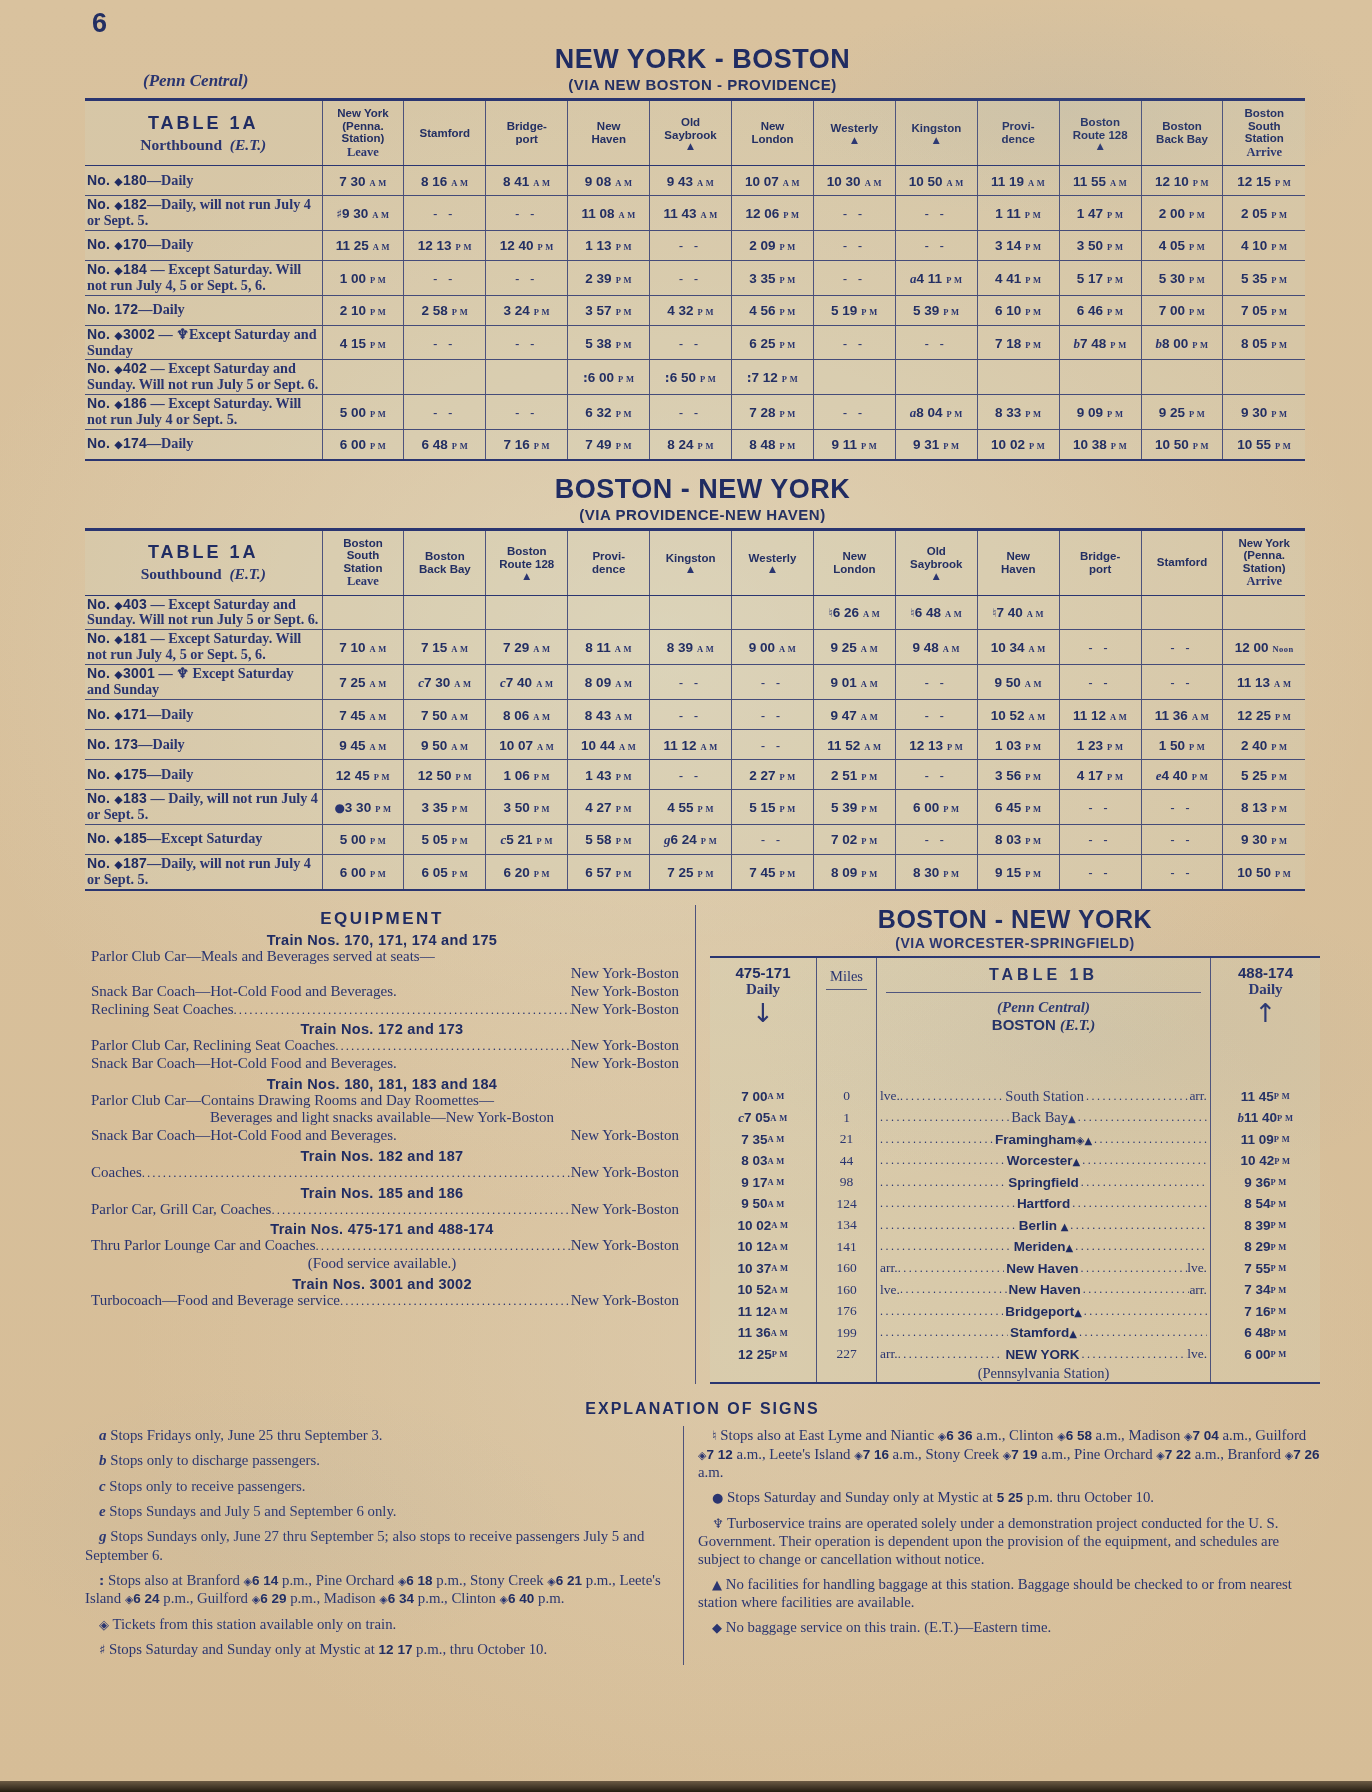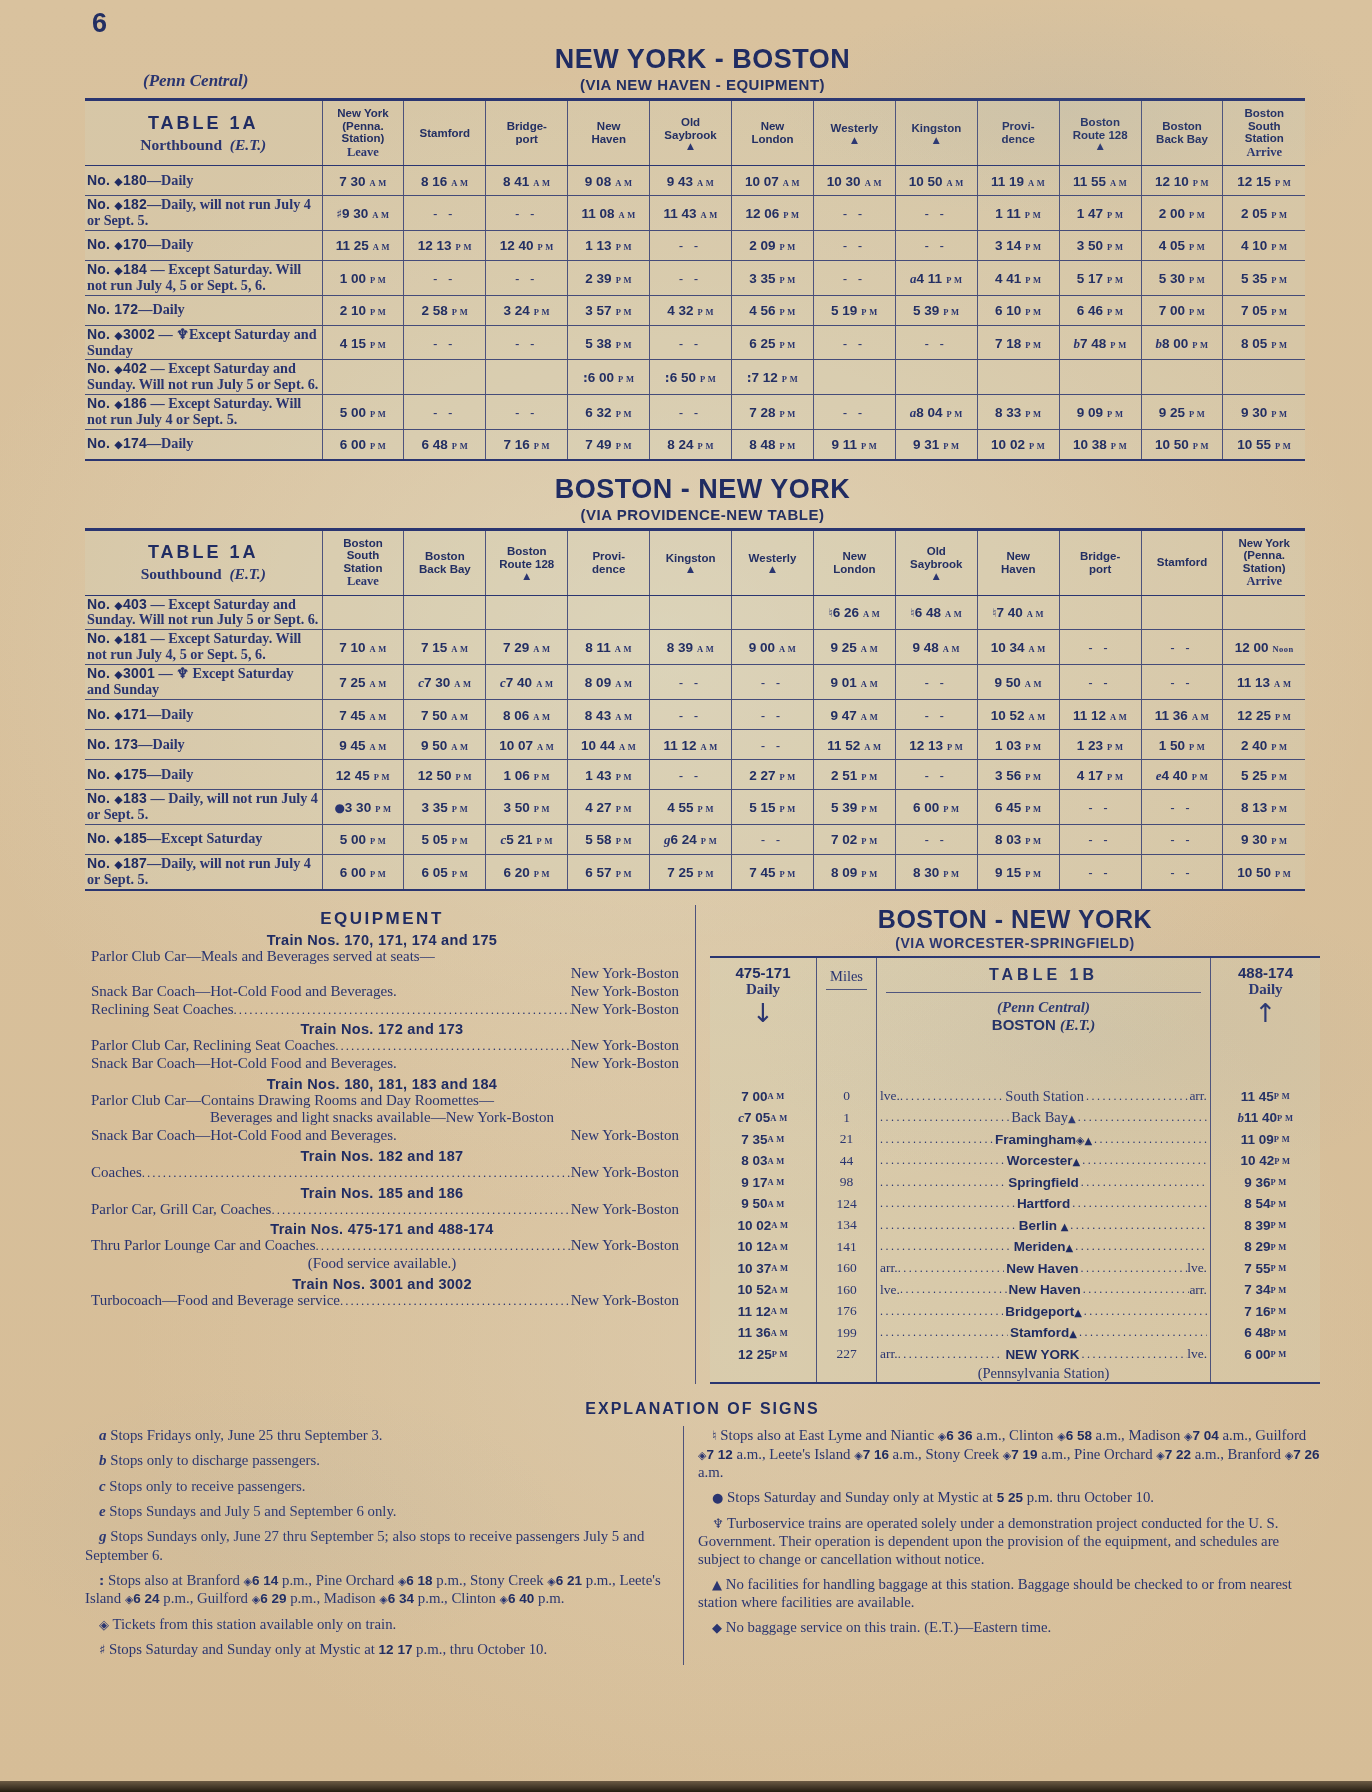--- a/index.html
+++ b/index.html
@@ -118,21 +118,21 @@
 </style>
 </head>
 <body>
 
 <div class="page">
   <div class="pagenum">6</div>
 
   <div class="sec-head" style="padding-top:44px">
     <div class="brand">(Penn Central)</div>
     <h1>NEW YORK - BOSTON</h1>
-    <h2>(VIA NEW HAVEN - EQUIPMENT)</h2>
+    <h2>(VIA NEW BOSTON - PROVIDENCE)</h2>
   </div>
   <table class="tt" id="nb-table">
       <colgroup>
         <col class="lab">
         <col>
         <col>
         <col>
         <col>
         <col>
         <col>
@@ -327,21 +327,21 @@
           <td class="tc"><span class="hh">10 02</span> <span class="mer">P M</span></td>
           <td class="tc"><span class="hh">10 38</span> <span class="mer">P M</span></td>
           <td class="tc"><span class="hh">10 50</span> <span class="mer">P M</span></td>
           <td class="tc"><span class="hh">10 55</span> <span class="mer">P M</span></td>
         </tr>
       </tbody>
     </table>
 
   <div class="sec-head" style="margin-top:13px">
     <h1>BOSTON - NEW YORK</h1>
-    <h2>(VIA PROVIDENCE-NEW TABLE)</h2>
+    <h2>(VIA PROVIDENCE-NEW HAVEN)</h2>
   </div>
   <table class="tt" id="sb-table">
       <colgroup>
         <col class="lab">
         <col>
         <col>
         <col>
         <col>
         <col>
         <col>

